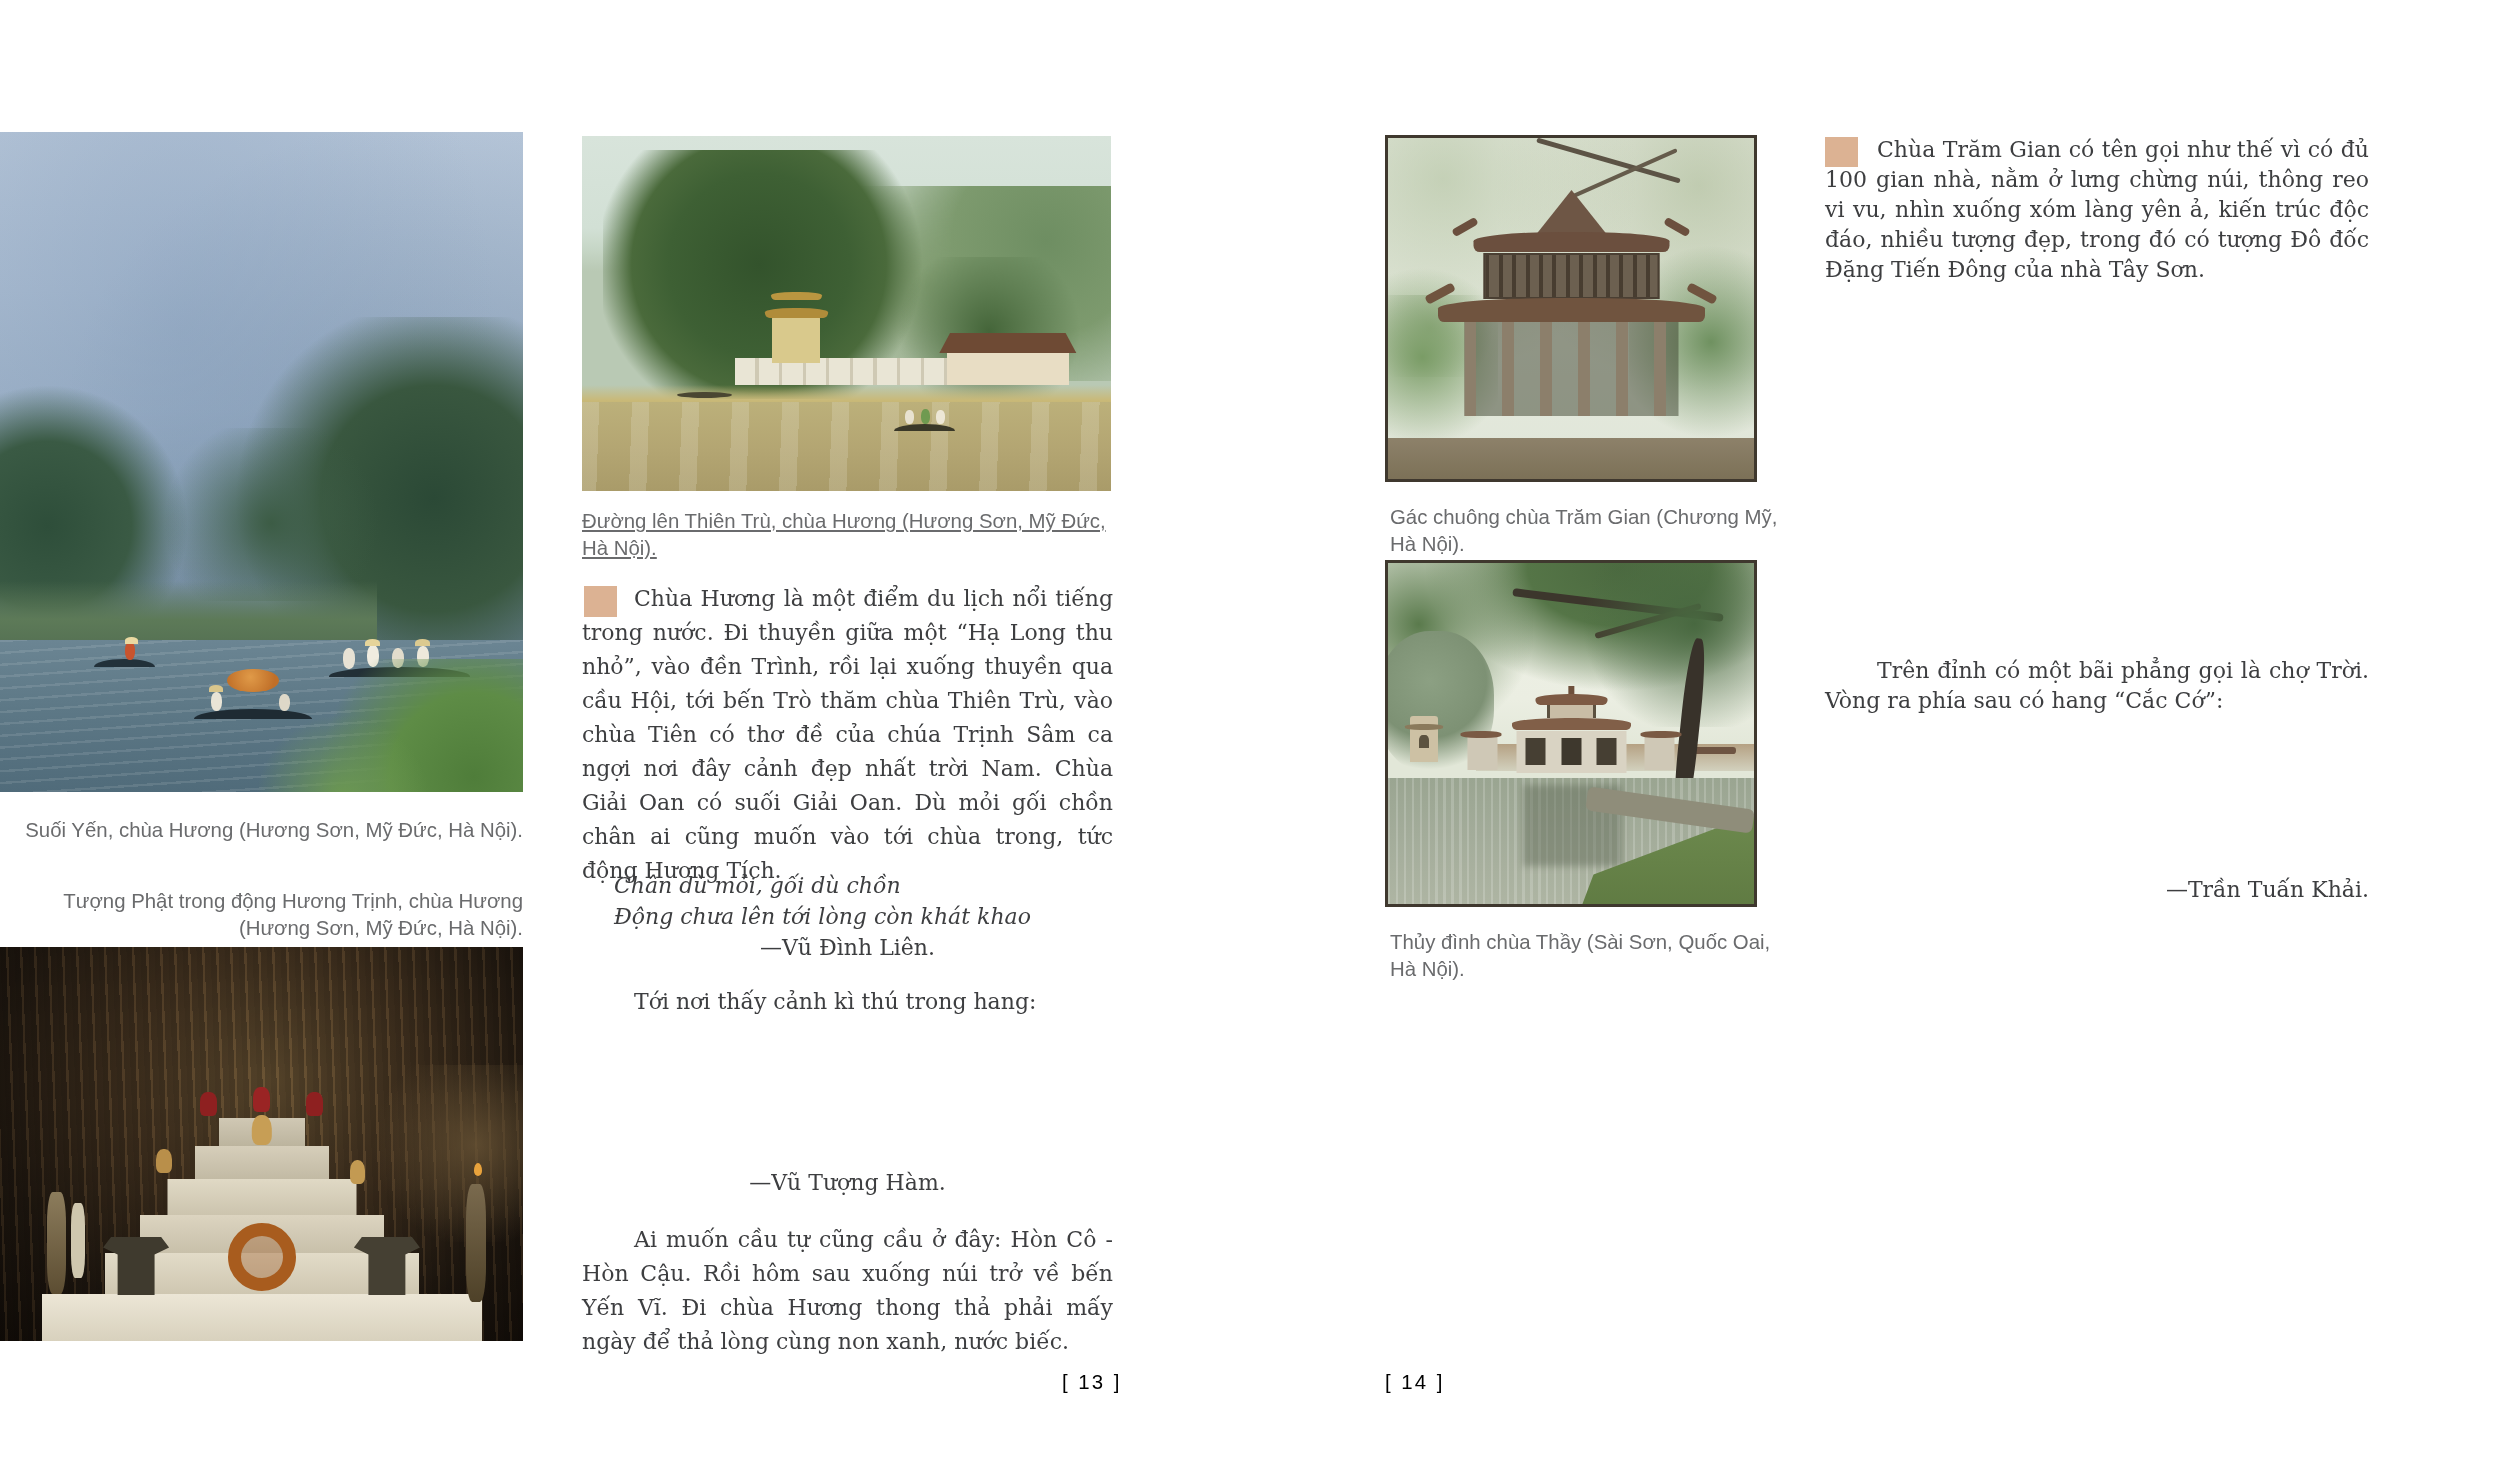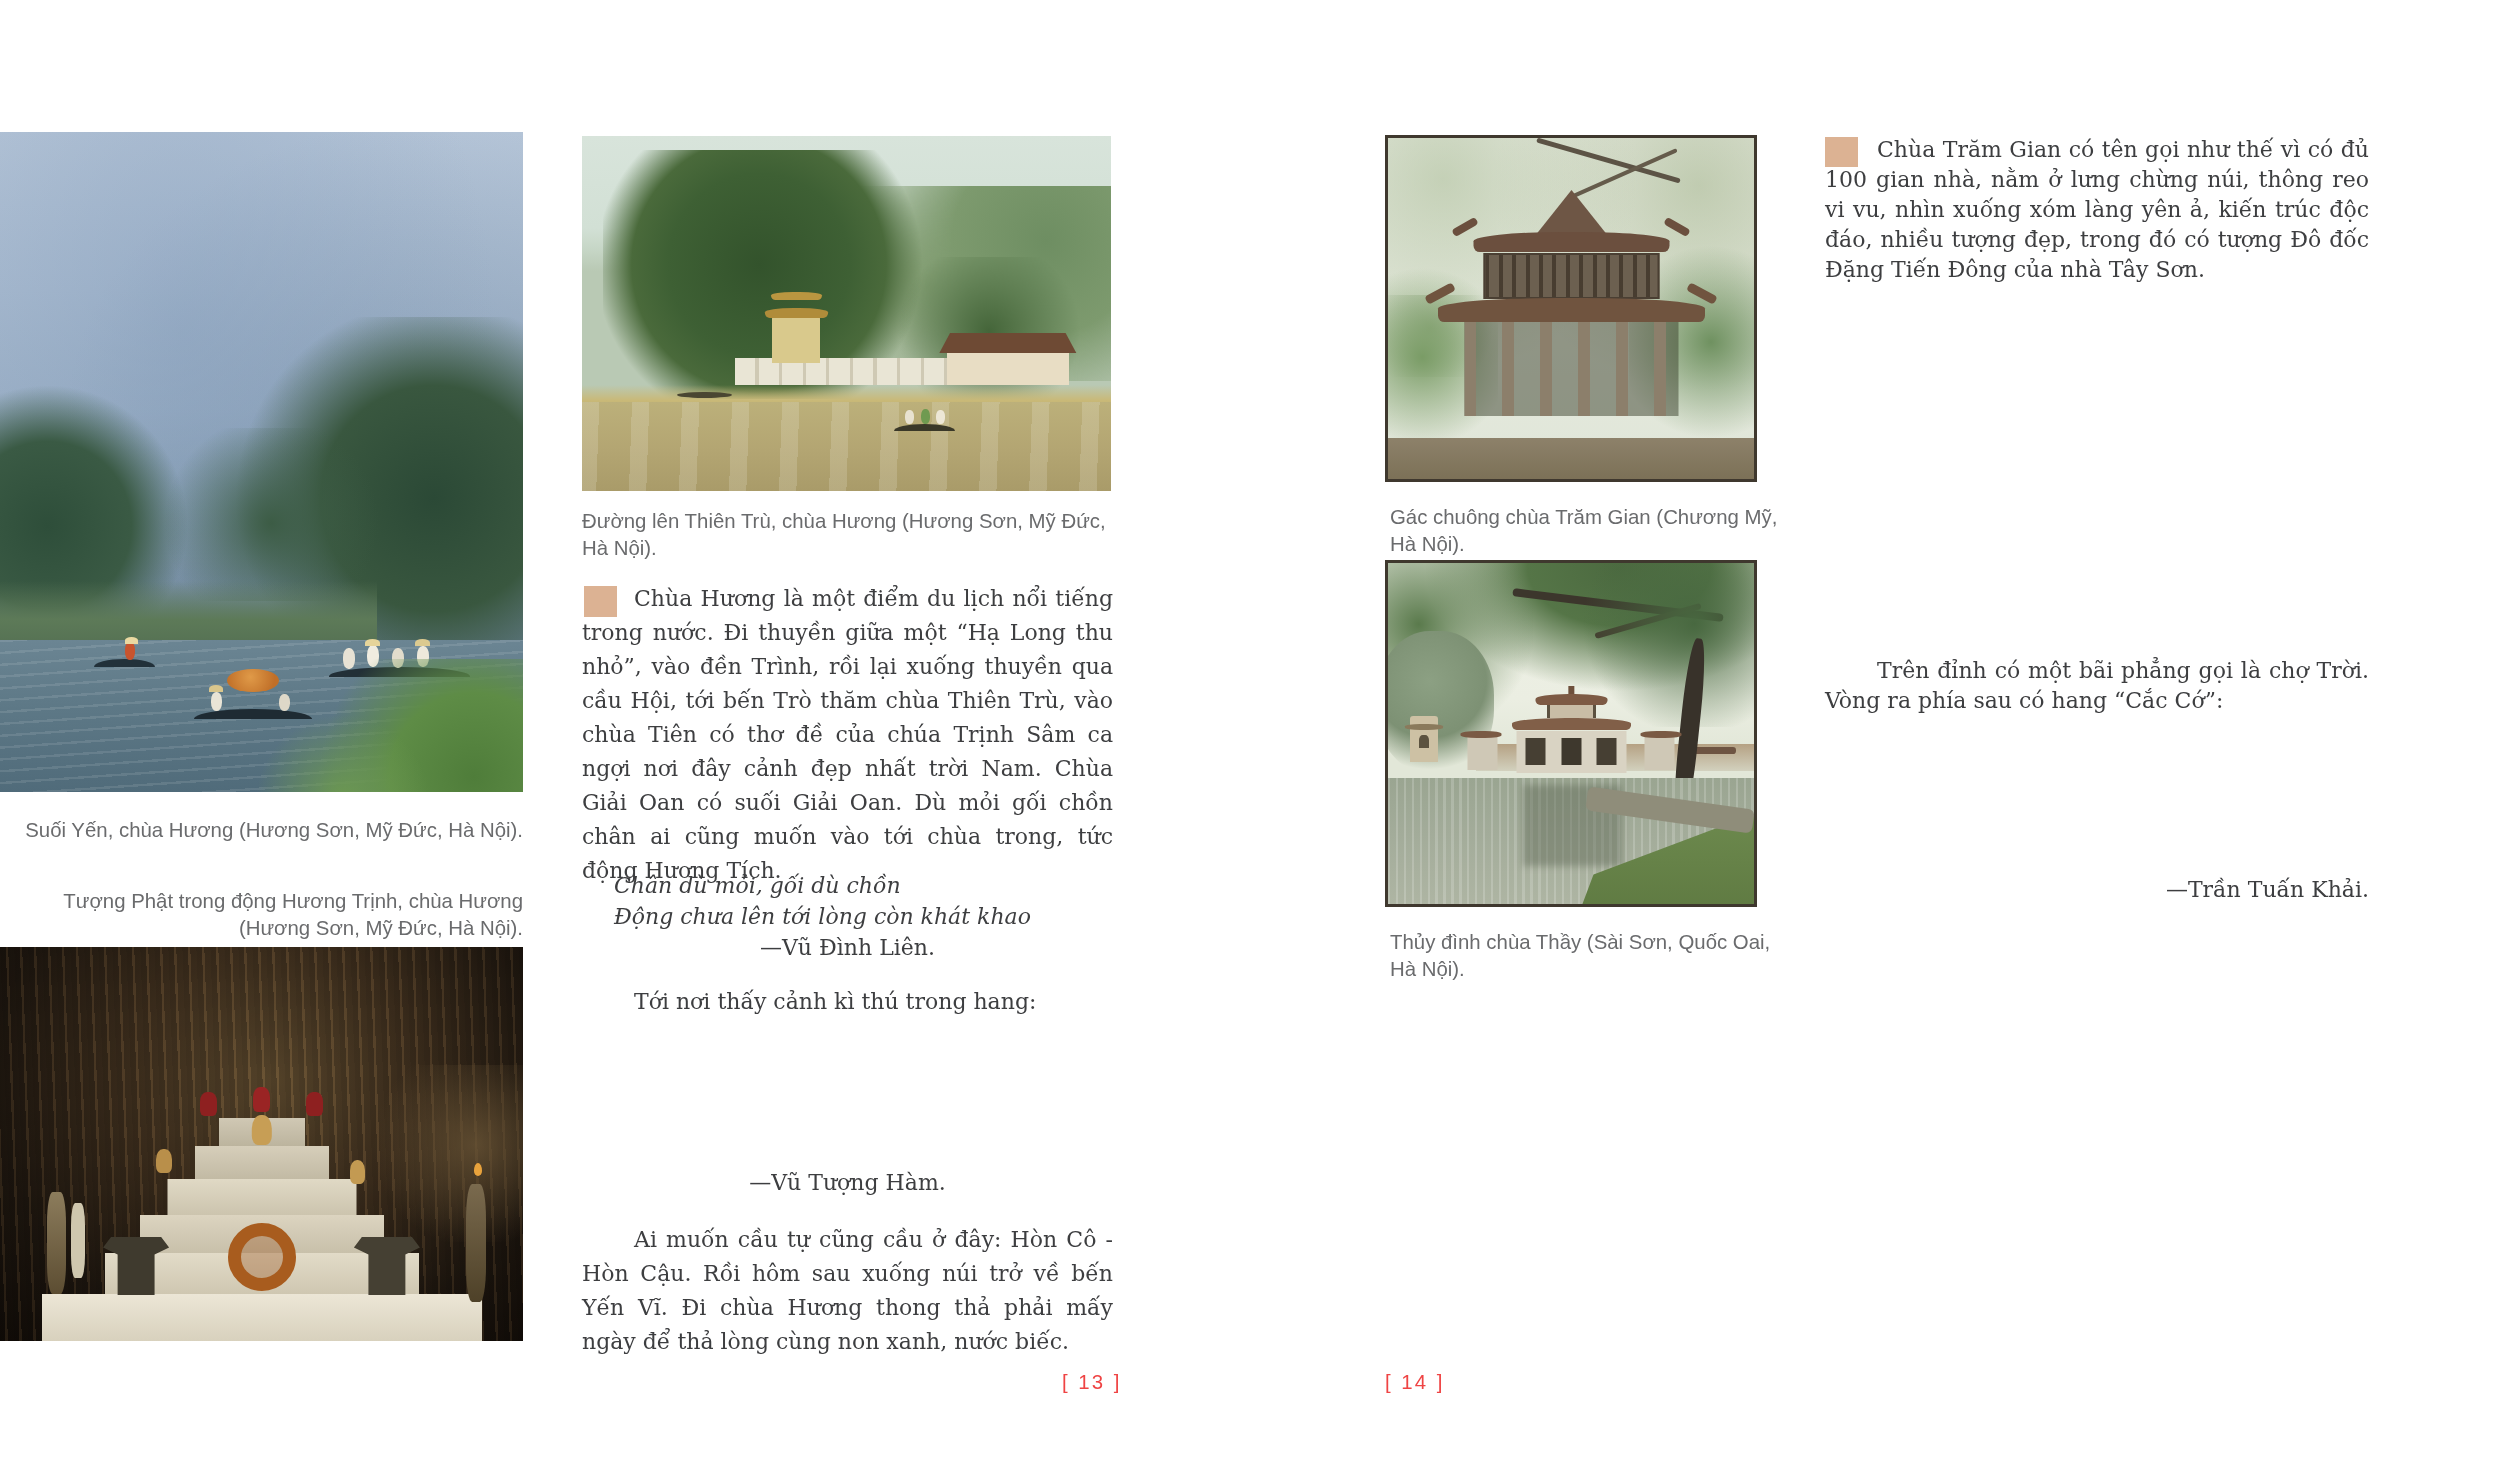--- a/index.html
+++ b/index.html
@@ -12,21 +12,21 @@
        color:#6a6b6d;white-space:pre-line;}
   .para{position:absolute;margin:0;font-size:22px;color:#3d3e40;text-align:justify;text-indent:52px;}
   .para.lft{width:531px;line-height:34px;}
   .para.rgt{width:544px;line-height:30px;}
   .poem{position:absolute;font-style:italic;font-size:22px;color:#3d3e40;}
   .poem div{height:31px;line-height:31px;}
   .poem.rp div{height:33px;line-height:33px;}
   .attr{position:absolute;font-size:22px;color:#3d3e40;}
   .marker{position:absolute;background:#dcb293;}
   .pagenum{position:absolute;font-family:"Liberation Sans", sans-serif;font-size:20.4px;
-           color:#ef4444;letter-spacing:2.4px;}
+           color:#000000;letter-spacing:2.4px;}
 </style>
 </head>
 <body>
 
 <div class="canvas">
 
   <div class="photo" style="left:0;top:132px;width:523px;height:660px;
               background:
         radial-gradient(ellipse at 35% 30%, rgba(130,155,185,.45), rgba(130,155,185,0) 65%),
         radial-gradient(ellipse at 80% 45%, rgba(110,135,160,.4), rgba(110,135,160,0) 60%),
@@ -133,21 +133,21 @@
           linear-gradient(180deg,#bcb07a 0%,#b3a572 55%,#a99b69 100%);"></div>
     <div class="s" style="left:59%;bottom:17%;width:66px;height:27px;">
       <div class="s" style="left:0;bottom:0;width:61px;height:7px;background:#3a3828;border-radius:50%/100% 100% 0 0;"></div>
       <div class="s" style="left:11px;bottom:6.3px;width:8.6px;height:14px;background:#e8e2d0;border-radius:45%;"></div>
       <div class="s" style="left:27px;bottom:7px;width:8.6px;height:15px;background:#6f9a50;border-radius:45%;"></div>
       <div class="s" style="left:42px;bottom:6.3px;width:8.6px;height:14px;background:#ede7d6;border-radius:45%;"></div>
     </div>
     <div class="s" style="left:18%;top:72%;width:55px;height:6.3px;background:#4a4632;border-radius:50%;"></div>
   </div>
 
-  <div class="cap" style="left:582px;top:508px;width:529px;">Đường lên Thiên Trù, chùa Hương (Hương Sơn, Mỹ Đức, Hà Nội).</div>
+  <div class="cap" style="left:582px;top:508px;width:529px;text-decoration:underline;">Đường lên Thiên Trù, chùa Hương (Hương Sơn, Mỹ Đức, Hà Nội).</div>
 
   <div class="marker" style="left:584px;top:586px;width:33px;height:31px;"></div>
   <p class="para lft" style="left:582px;top:582px;">Chùa Hương là một điểm du lịch nổi tiếng trong nước. Đi thuyền giữa một “Hạ Long thu nhỏ”, vào đền Trình, rồi lại xuống thuyền qua cầu Hội, tới bến Trò thăm chùa Thiên Trù, vào chùa Tiên có thơ đề của chúa Trịnh Sâm ca ngợi nơi đây cảnh đẹp nhất trời Nam. Chùa Giải Oan có suối Giải Oan. Dù mỏi gối chồn chân ai cũng muốn vào tới chùa trong, tức động Hương Tích.</p>
 
   <div class="poem" style="left:614px;top:870px;">
     <div>Chân dù mỏi, gối dù chồn</div>
     <div>Động chưa lên tới lòng còn khát khao</div>
   </div>
   <div class="attr" style="left:582px;top:935px;width:531px;text-align:center;">—Vũ Đình Liên.</div>
 

